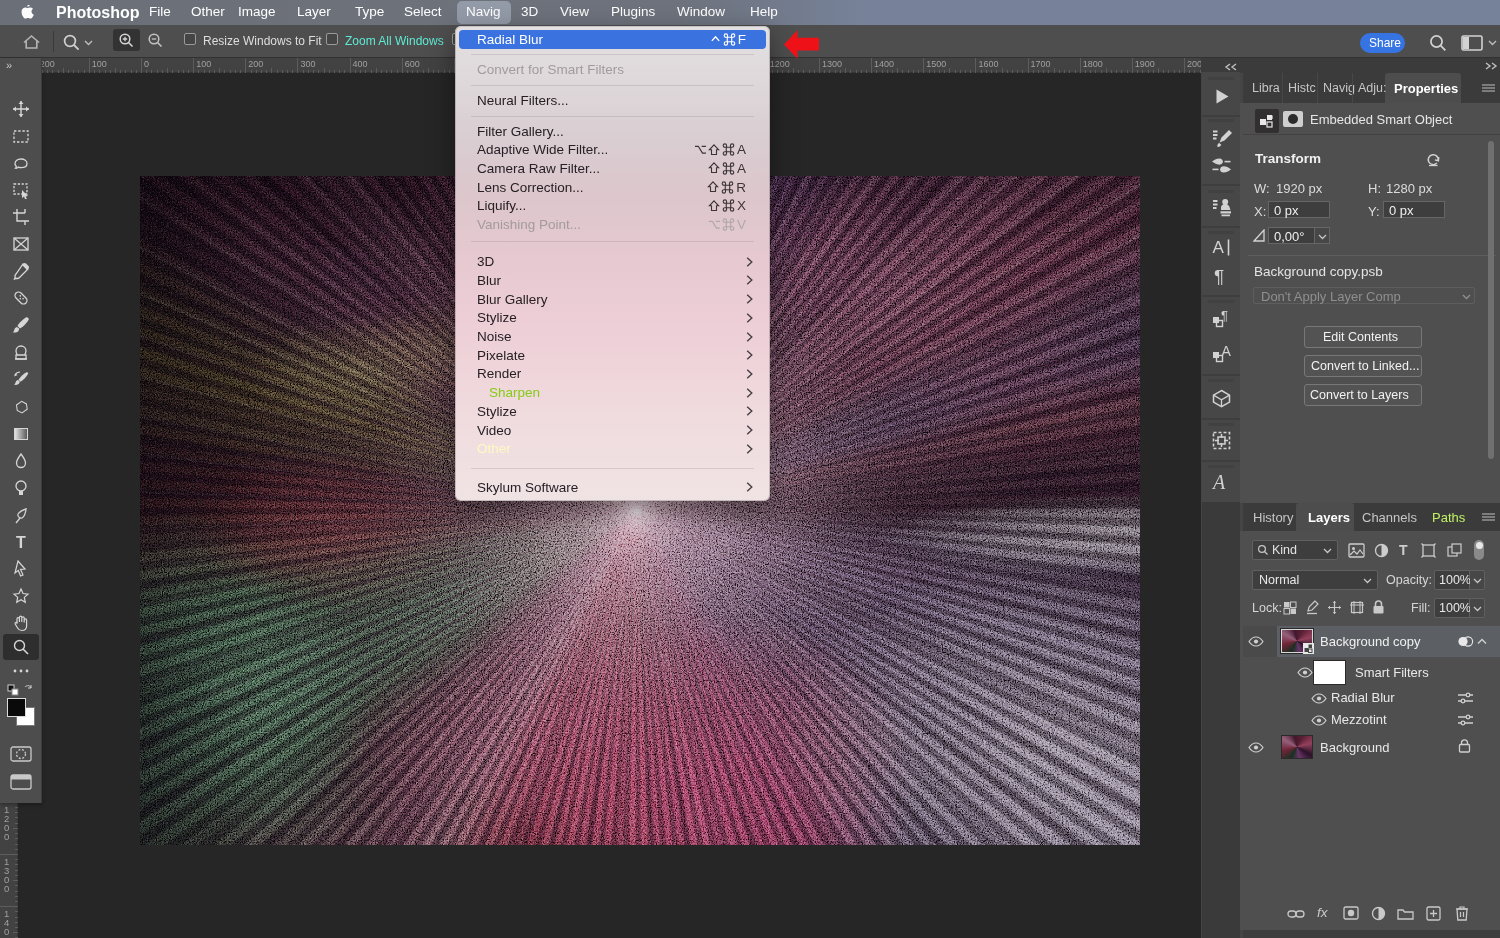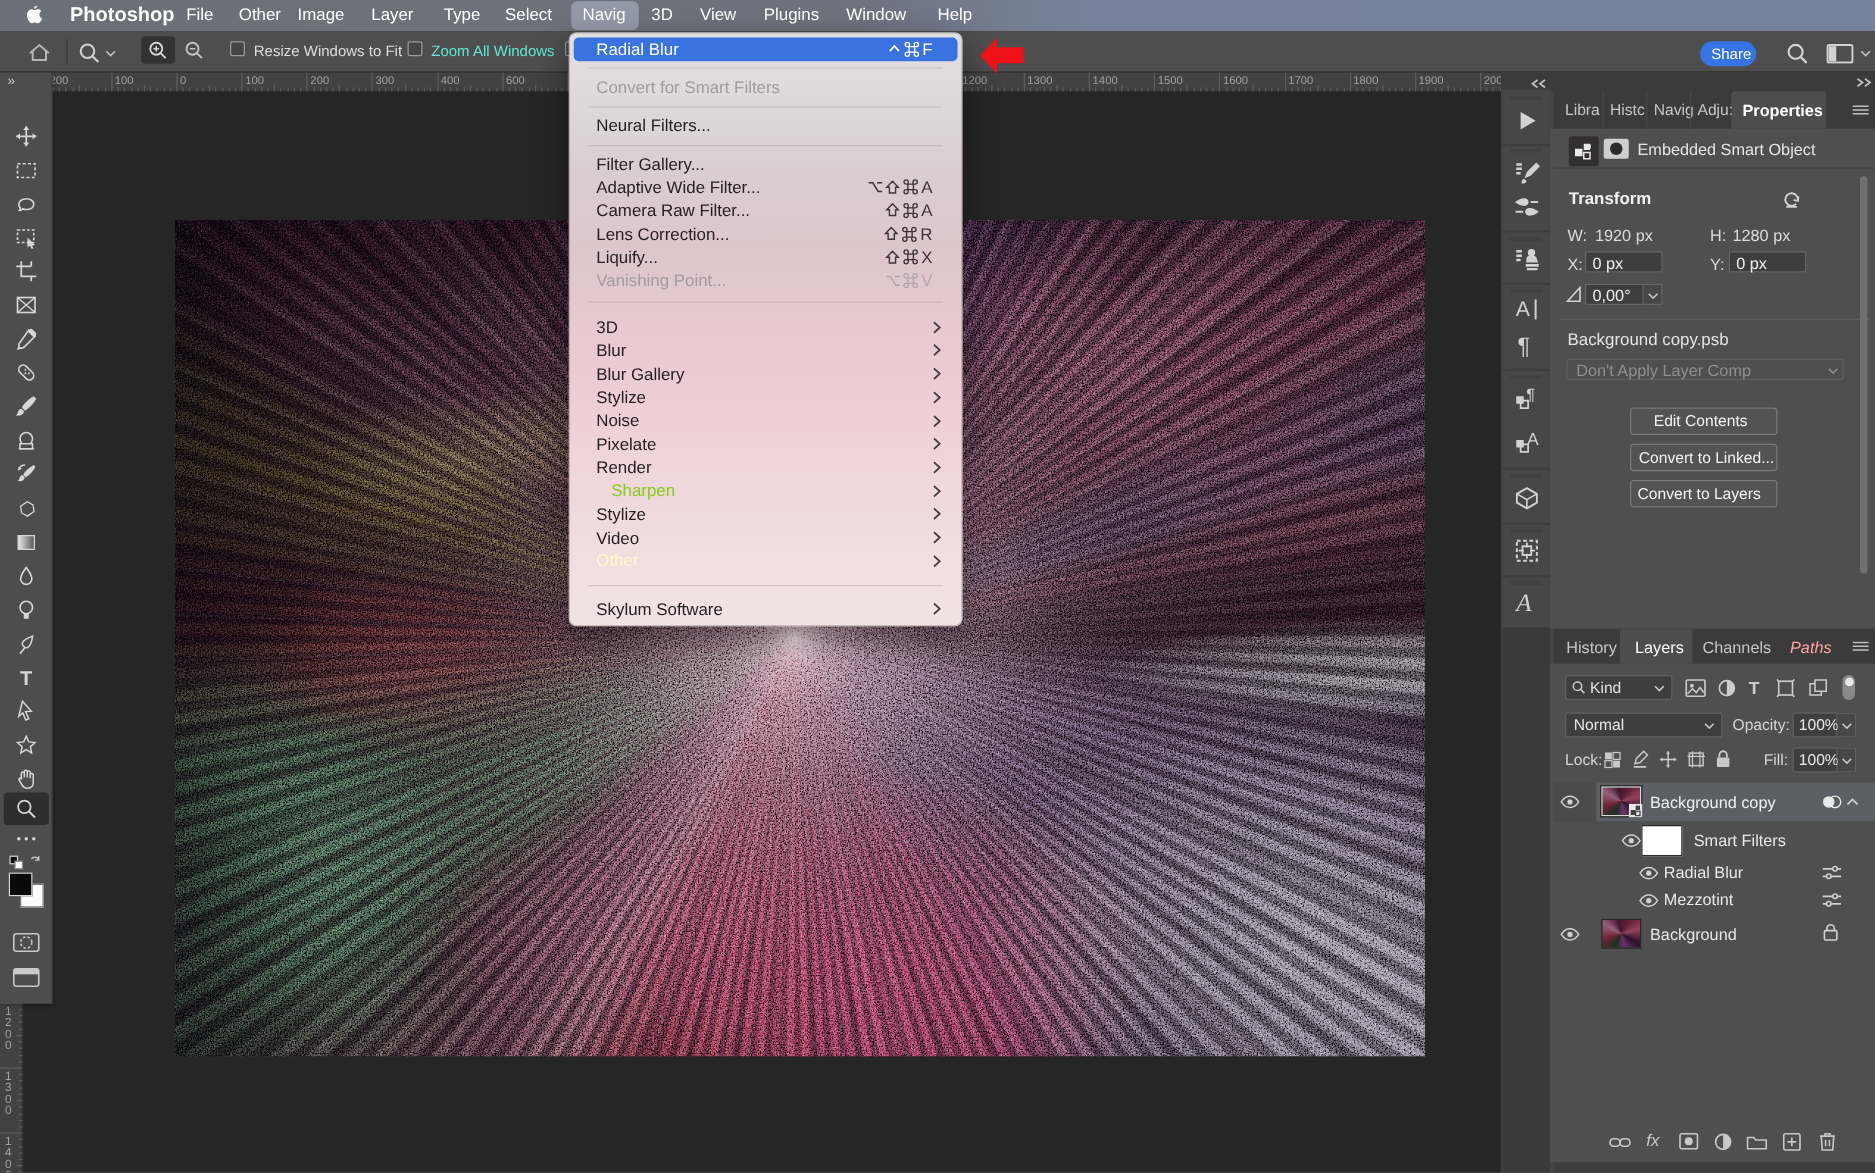--- a/index.html
+++ b/index.html
@@ -870,23 +870,23 @@
 <div class="abs" style="left:1323px;top:330px;font-size:12.5px;color:#f2f2f2;">Edit Contents</div>
 <div class="abs" style="left:1304px;top:355px;width:118px;height:22px;background:#535353;border:1px solid #787878;border-radius:3px;"></div>
 <div class="abs" style="left:1311px;top:359px;font-size:12.5px;color:#f2f2f2;">Convert to Linked...</div>
 <div class="abs" style="left:1304px;top:384px;width:118px;height:22px;background:#535353;border:1px solid #787878;border-radius:3px;"></div>
 <div class="abs" style="left:1310px;top:388px;font-size:12.5px;color:#f2f2f2;">Convert to Layers</div>
 <div class="abs" style="left:1488px;top:141px;width:6px;height:318px;background:#707070;border-radius:3px;"></div>
 
 <div class="abs" style="left:1243px;top:503px;width:257px;height:28px;background:#3b3b3b;"></div>
 <div class="abs" style="left:1296px;top:503px;width:58px;height:28px;background:#4d4d4d;border-radius:3px 3px 0 0;"></div>
 <div class="abs" style="left:1253px;top:510px;font-size:13px;color:#c6c6c6;">History</div>
-<div class="abs" style="left:1308px;top:510px;font-size:13px;font-weight:normal;color:#ffffff;">Layers</div>
+<div class="abs" style="left:1308px;top:510px;font-size:13px;font-weight:bold;color:#ffffff;">Layers</div>
 <div class="abs" style="left:1362px;top:510px;font-size:13px;color:#c6c6c6;">Channels</div>
-<div class="abs" style="left:1432px;top:510px;font-size:13px;color:#fca5a5;font-style:italic;">Paths</div>
+<div class="abs" style="left:1432px;top:510px;font-size:13px;color:#bef264;">Paths</div>
 <svg class="abs" style="left:1482px;top:513px" width="13" height="9">
     <path d="M0 1h13M0 4h13M0 7h13" stroke="#c0c0c0" stroke-width="1.2"></path>
   </svg>
 <div class="abs" style="left:1240px;top:531px;width:260px;height:399px;background:#4f4f4f;"></div>
 
 <div class="abs" style="left:1252px;top:540px;width:86px;height:20px;background:#3e3e3e;border:1px solid #606060;border-radius:2px;"></div>
 <svg class="abs" style="left:1257px;top:544px" width="12" height="12" viewBox="0 0 12 12">
     <circle cx="5" cy="5" r="3.4" stroke="#c6c6c6" stroke-width="1.2" fill="none"></circle>
     <path d="M7.5 7.5l3 3" stroke="#c6c6c6" stroke-width="1.3"></path>
   </svg>

